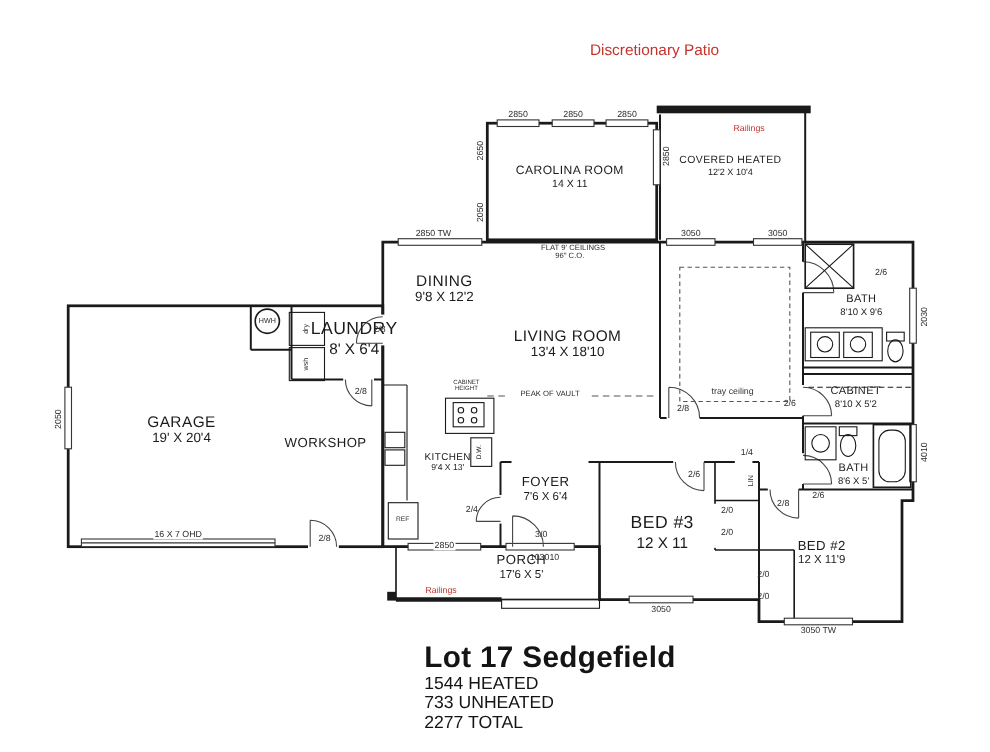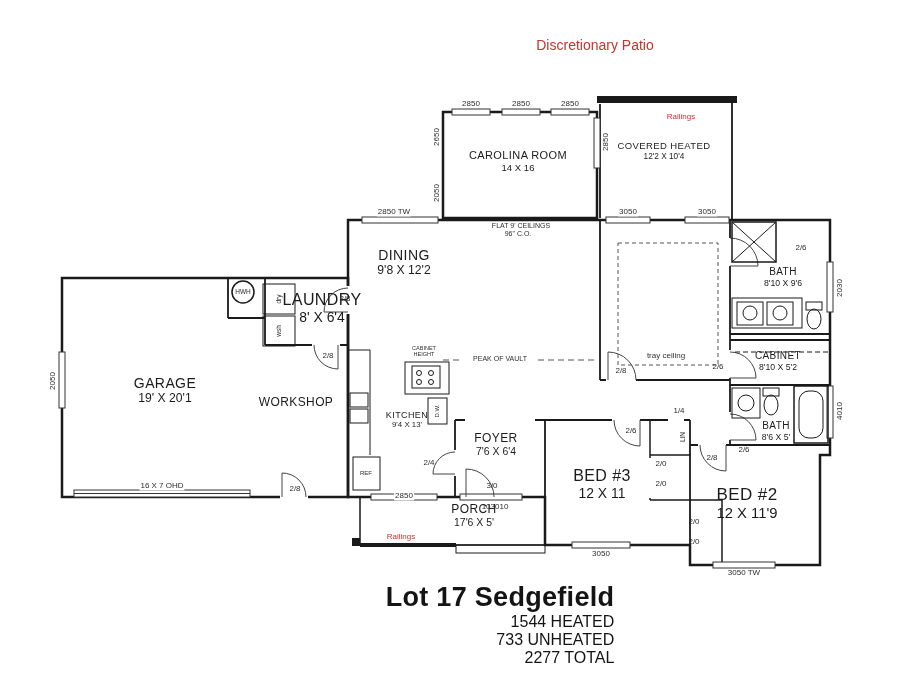--- a/index.html
+++ b/index.html
@@ -10,21 +10,21 @@
        text-align:center;line-height:1.15;color:#1b1b1b}
   .lbl.v{transform:translate(-50%,-50%) rotate(-90deg)}
   .red{color:#c4342d}
   .dim{font-size:8px;color:#2c2c2c}
   .tiny{font-size:6.5px;color:#2c2c2c}
   .room .rn{letter-spacing:.4px}
   .room .rd{font-size:.87em}
   .bgw{background:#fff;padding:0 1px}
   .wrap{white-space:normal;width:34px;line-height:1.1}
   .footer{position:absolute;left:500px;top:582px;transform:translateX(-50%);
-          text-align:right;color:#141414}
+          text-align:left;color:#141414}
   .footer .ft{font-size:27px;font-weight:bold;letter-spacing:.3px}
   .footer .fl{font-size:16px;line-height:1.14}
 </style>
 </head>
 <body>
 
 <div class="stage">
 
   <svg width="900" height="684" viewBox="0 0 900 684">
 
@@ -143,67 +143,71 @@
       <path d="M443,360 H462 M538,360 H597" stroke-dasharray="6,4"></path>
     </g>
   </svg>
 
   <div class="lbl red" style="left:595px;top:45px;font-size:14px">Discretionary Patio</div>
   <div class="lbl red" style="left:681px;top:117px;font-size:8px">Railings</div>
   <div class="lbl red" style="left:401px;top:537px;font-size:8px">Railings</div>
 
   <div class="lbl room" style="left:518px;top:161px;font-size:11px">
     <div class="rn">CAROLINA ROOM</div>
-    <div class="rd">14 X 16</div>
+    <div class="rd">14 X 11</div>
   </div>
   <div class="lbl room" style="left:664px;top:151px;font-size:9.5px">
     <div class="rn">COVERED HEATED</div>
     <div class="rd">12'2 X 10'4</div>
   </div>
   <div class="lbl room" style="left:404px;top:262px;font-size:14px">
     <div class="rn">DINING</div>
     <div class="rd">9'8 X 12'2</div>
+  </div>
+  <div class="lbl room" style="left:516px;top:312px;font-size:14px">
+    <div class="rn">LIVING ROOM</div>
+    <div class="rd">13'4 X 18'10</div>
   </div>
   <div class="lbl" style="left:666px;top:356px;font-size:8px;color:#333">tray ceiling</div>
   <div class="lbl room" style="left:783px;top:277px;font-size:10px">
     <div class="rn">BATH</div>
     <div class="rd">8'10 X 9'6</div>
   </div>
   <div class="lbl room" style="left:778px;top:361px;font-size:10px">
     <div class="rn">CABINET</div>
     <div class="rd">8'10 X 5'2</div>
   </div>
   <div class="lbl room" style="left:776px;top:431px;font-size:10px">
     <div class="rn">BATH</div>
     <div class="rd">8'6 X 5'</div>
   </div>
   <div class="lbl room" style="left:322px;top:308px;font-size:16px">
     <div class="rn">LAUNDRY</div>
     <div class="rd">8' X 6'4</div>
   </div>
   <div class="lbl room" style="left:165px;top:390px;font-size:14px">
     <div class="rn">GARAGE</div>
-    <div class="rd">19' X 20'1</div>
+    <div class="rd">19' X 20'4</div>
   </div>
   <div class="lbl room" style="left:296px;top:403px;font-size:12px">
     <div class="rn">WORKSHOP</div>
   </div>
   <div class="lbl room" style="left:407px;top:420px;font-size:9px">
     <div class="rn">KITCHEN</div>
     <div class="rd">9'4 X 13'</div>
   </div>
   <div class="lbl room" style="left:496px;top:445px;font-size:12px">
     <div class="rn">FOYER</div>
     <div class="rd">7'6 X 6'4</div>
   </div>
   <div class="lbl room" style="left:602px;top:484px;font-size:16px">
     <div class="rn">BED #3</div>
     <div class="rd">12 X 11</div>
   </div>
-  <div class="lbl room" style="left:747px;top:503px;font-size:17px">
+  <div class="lbl room" style="left:747px;top:503px;font-size:12px">
     <div class="rn">BED #2</div>
     <div class="rd">12 X 11'9</div>
   </div>
   <div class="lbl room" style="left:474px;top:516px;font-size:12px">
     <div class="rn">PORCH</div>
     <div class="rd">17'6 X 5'</div>
   </div>
 
   <div class="lbl bgw" style="left:521px;top:226px;font-size:7px;color:#2c2c2c">FLAT 9' CEILINGS</div>
   <div class="lbl" style="left:518px;top:234px;font-size:7px;color:#2c2c2c">96" C.O.</div>

